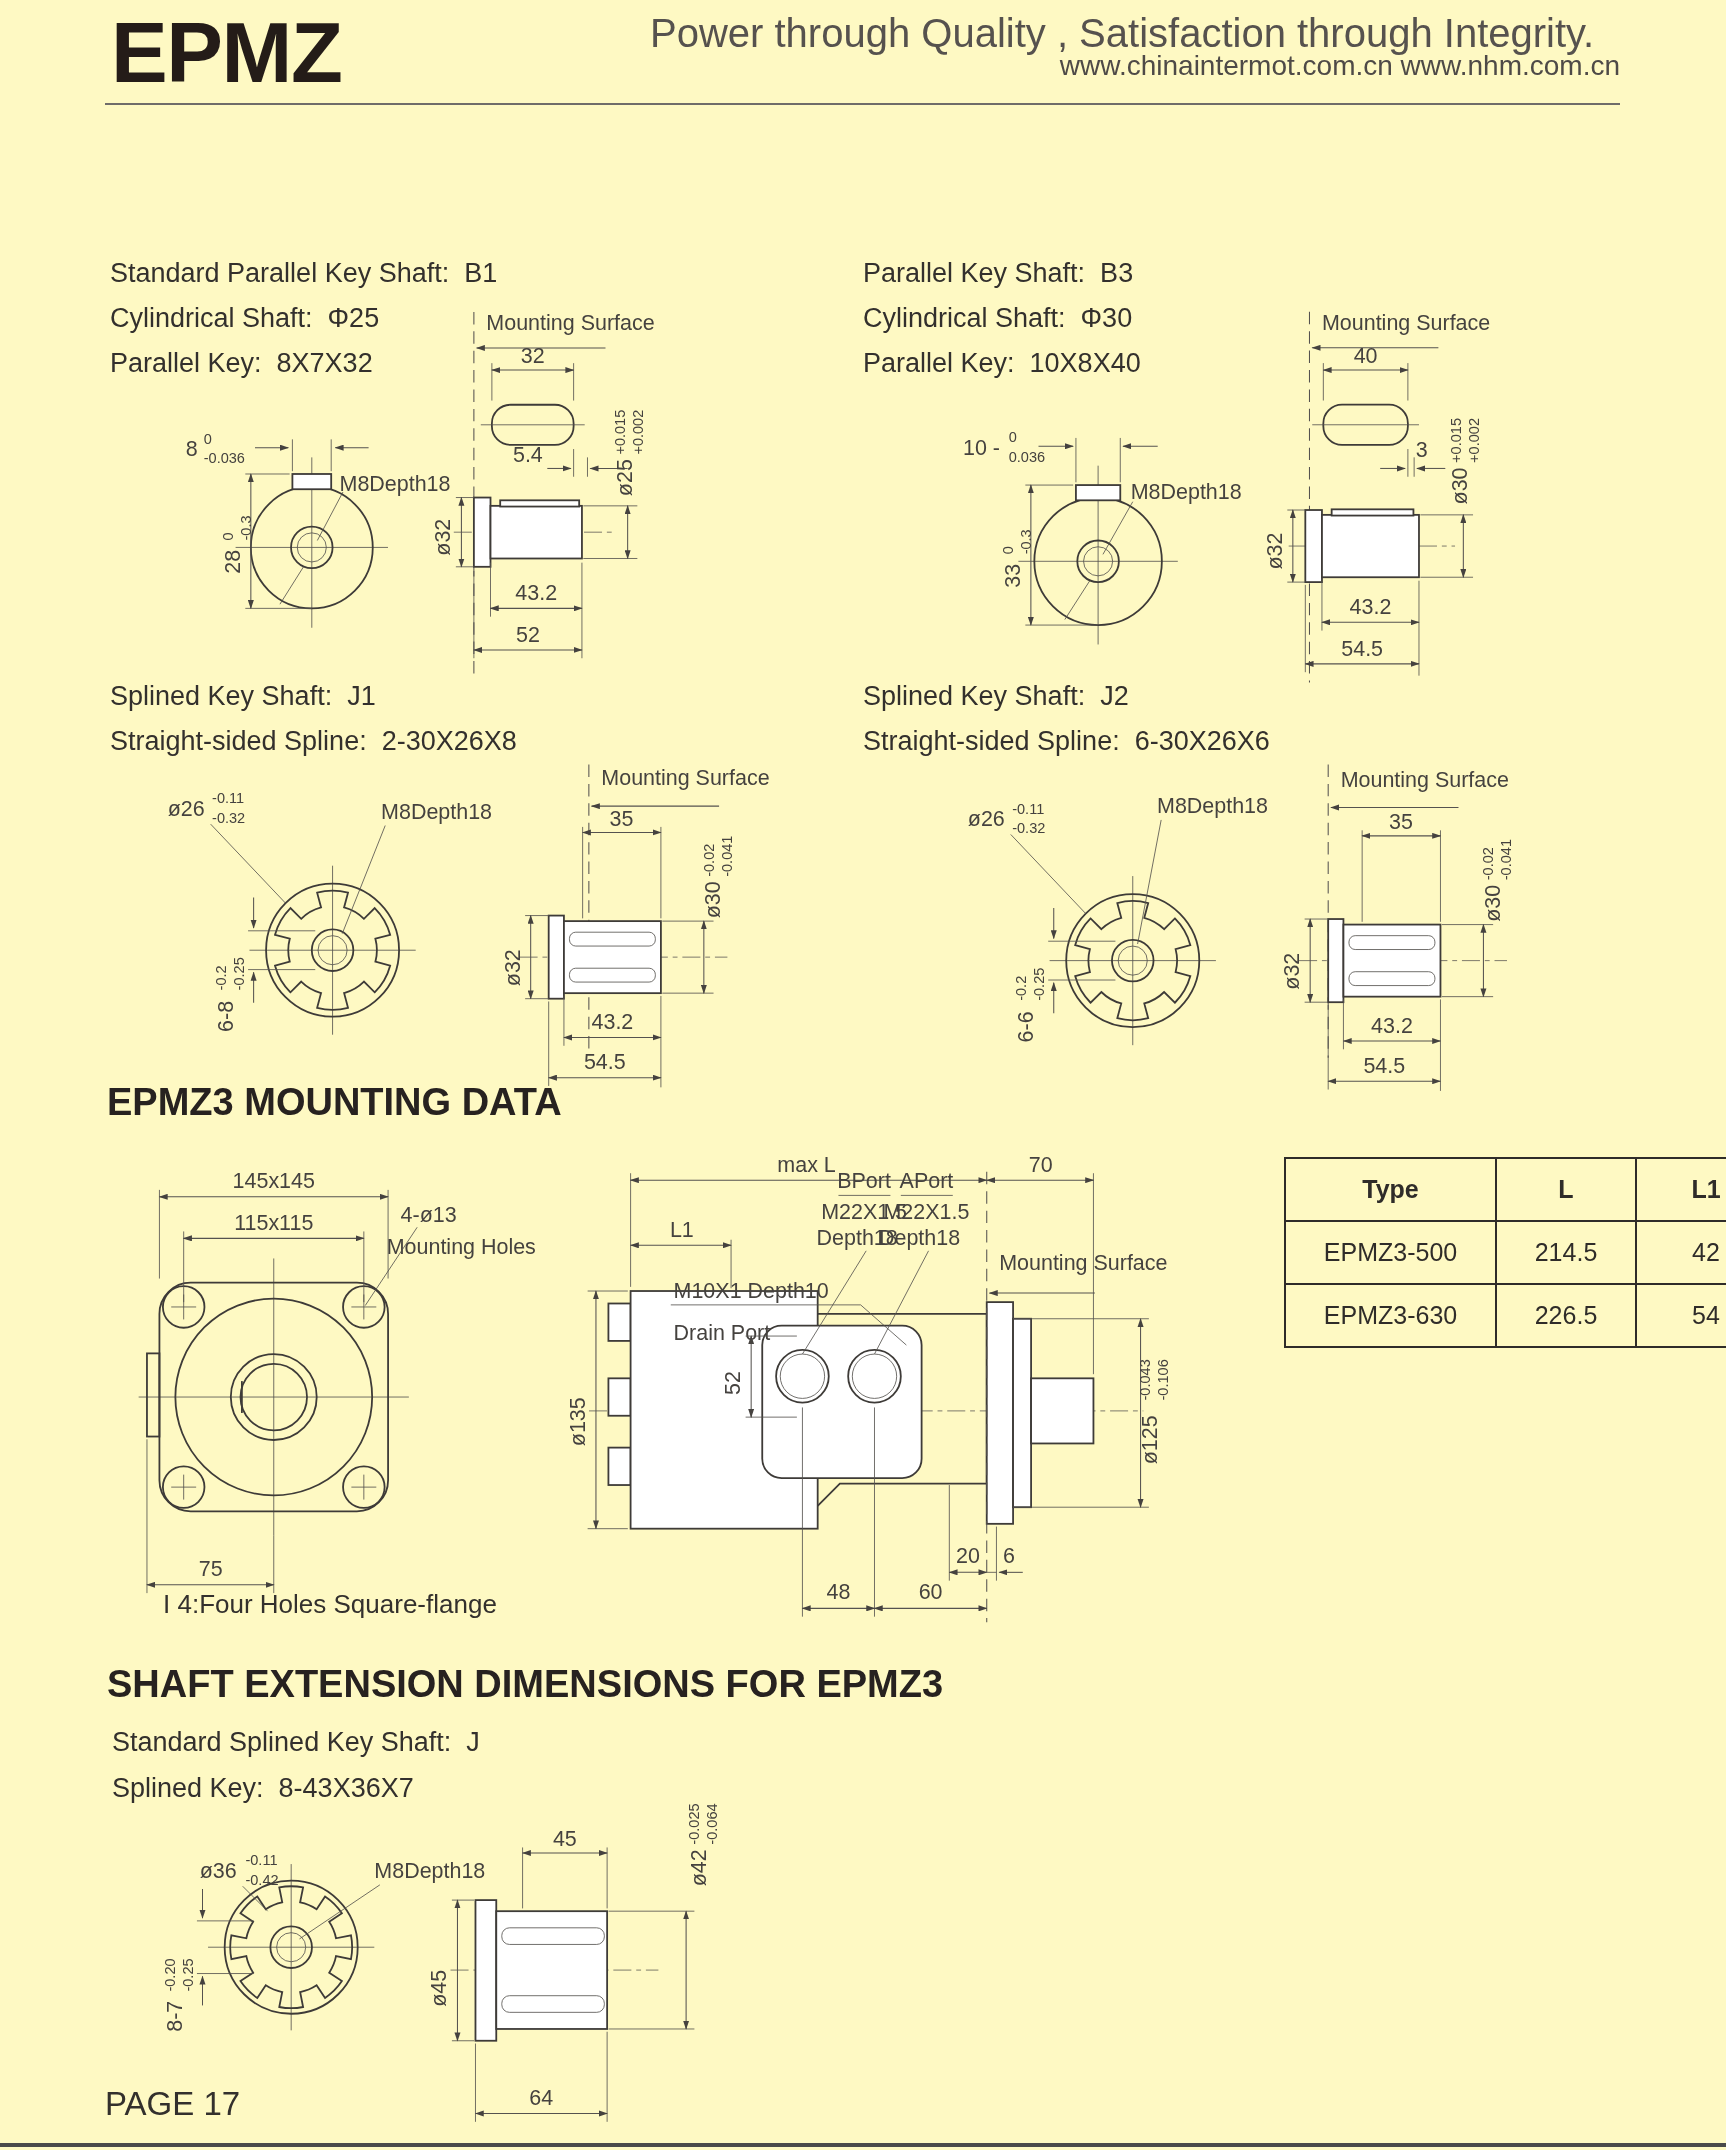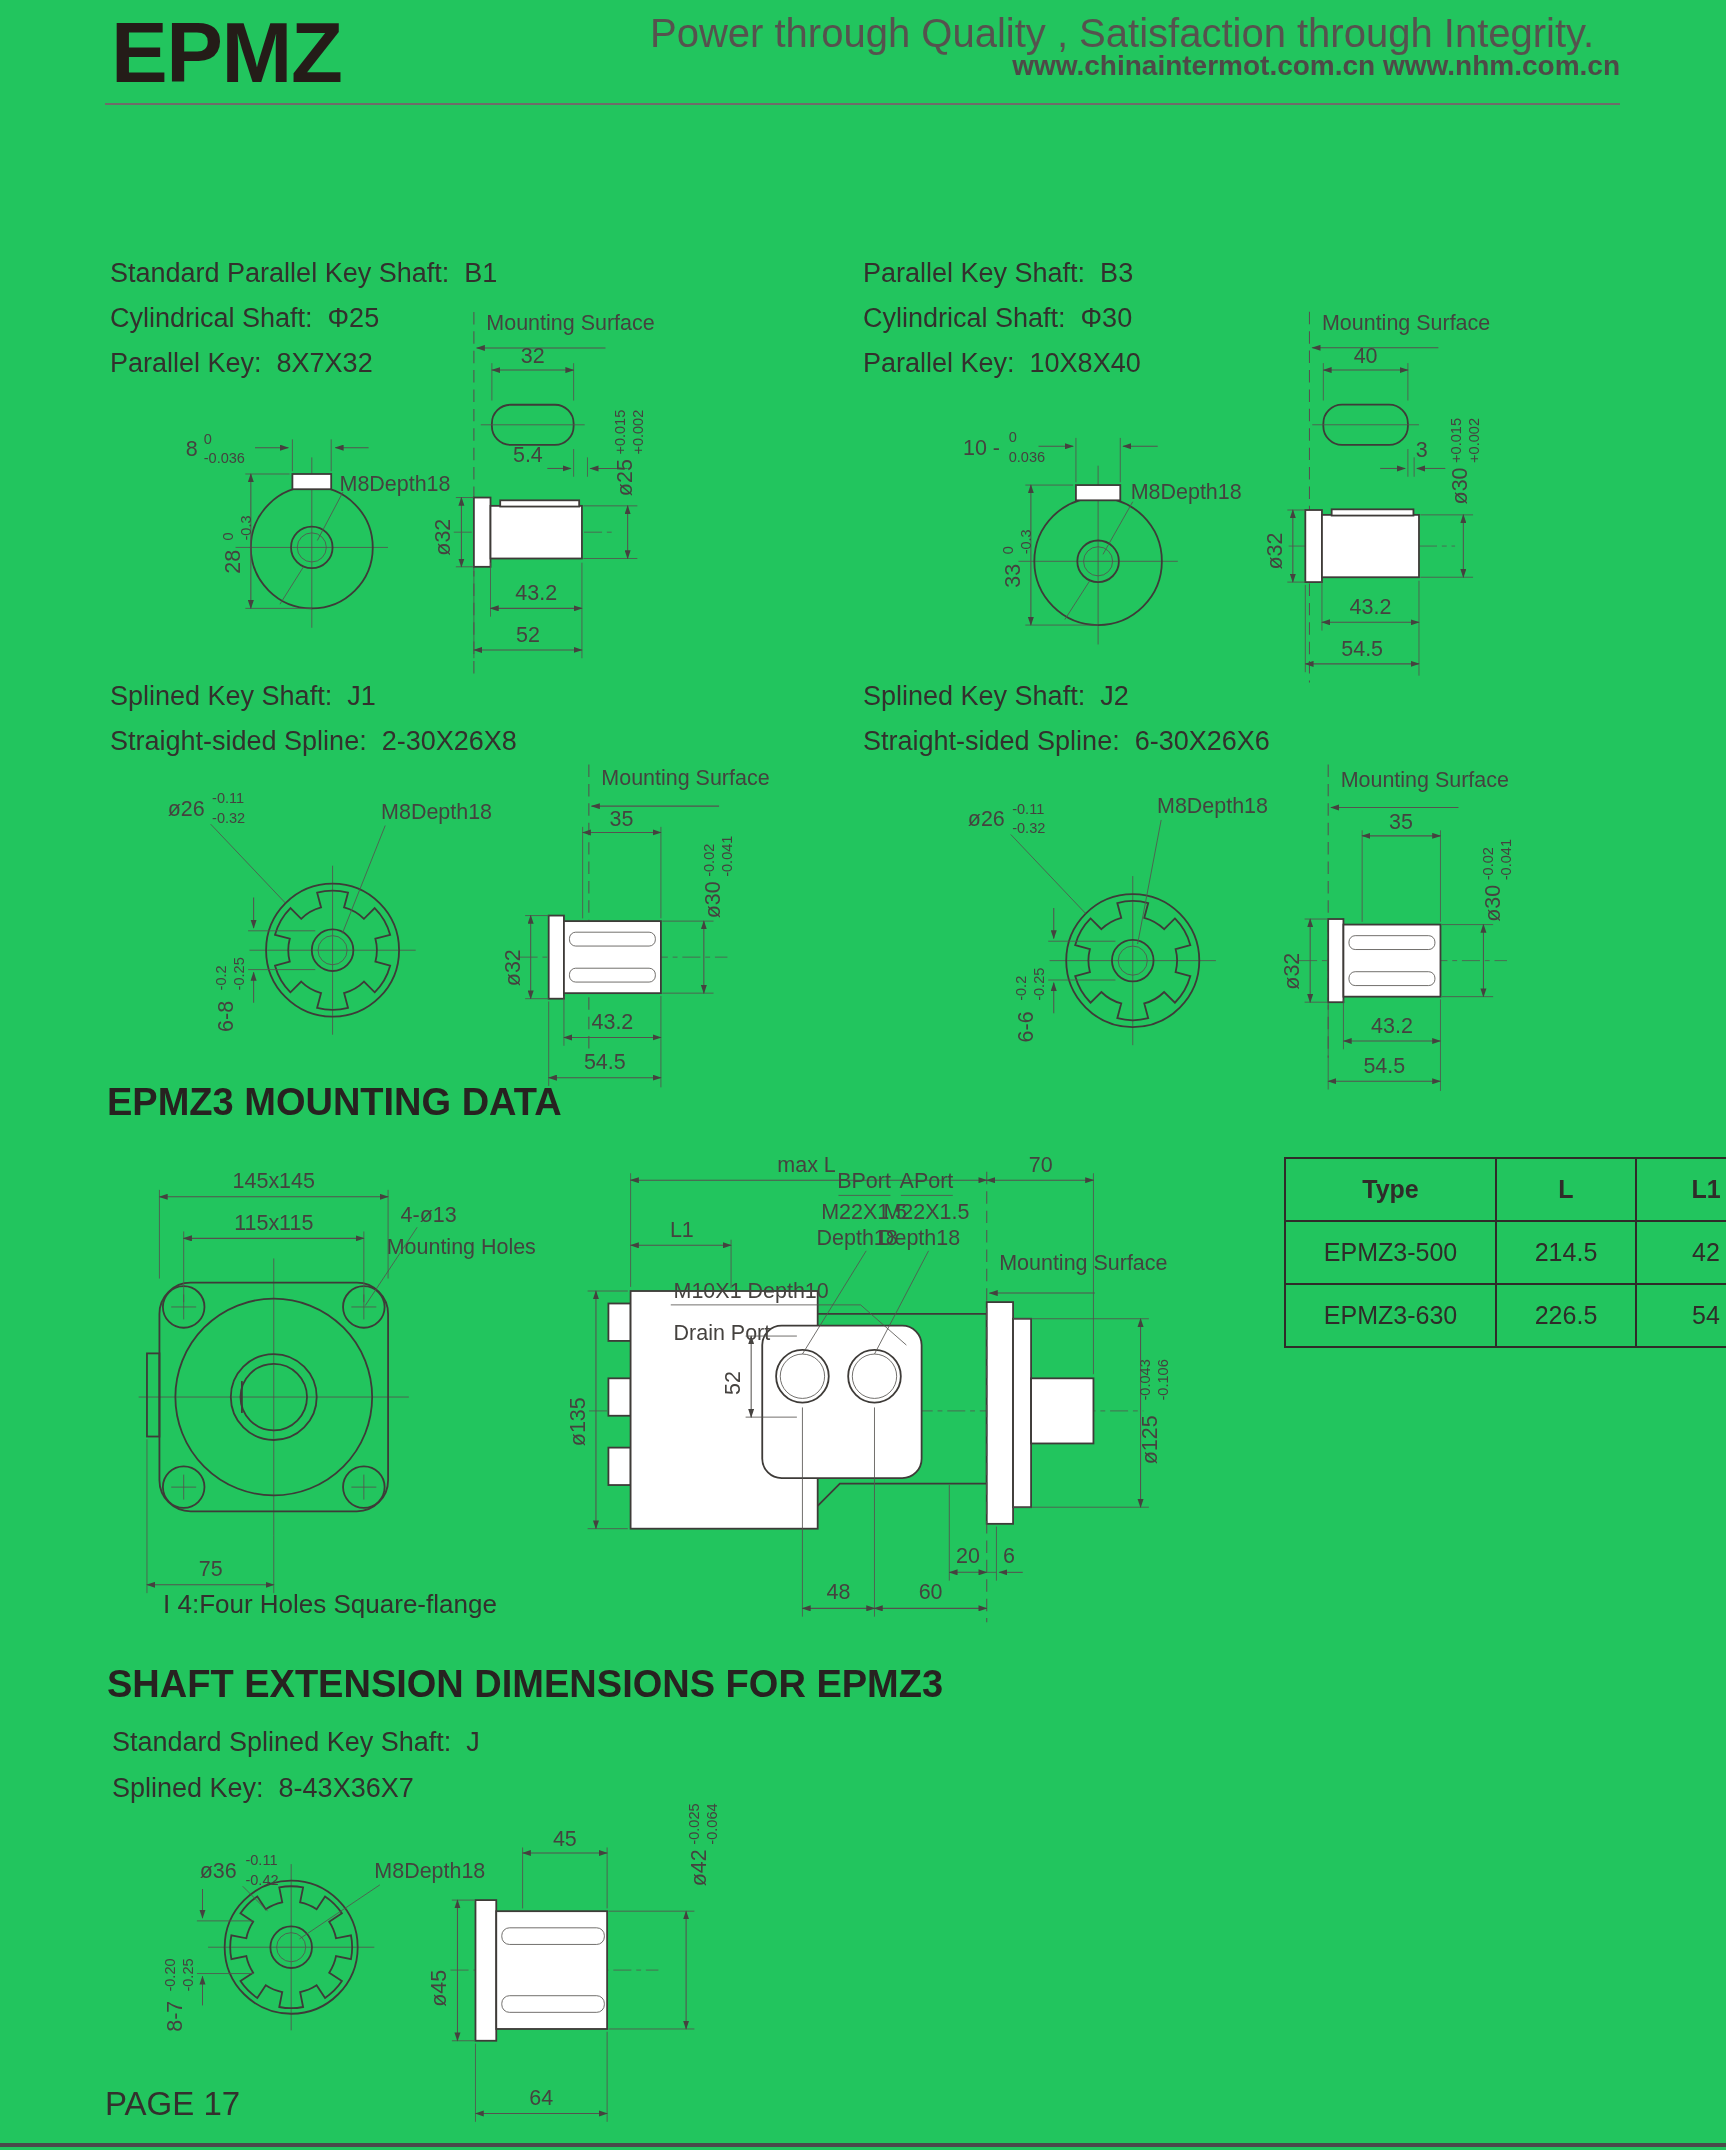--- a/index.html
+++ b/index.html
@@ -1,21 +1,21 @@
 <!DOCTYPE html>
 <html style="font-size:11px"><head>
 <meta charset="utf-8">
 <style>
   html,body{margin:0;padding:0;background:#e8e8e8;}
-  .page{position:relative;width:1727px;height:2151px;background:#22c55e;overflow:hidden;
+  .page{position:relative;width:1727px;height:2151px;background:#fef9c3;overflow:hidden;
         font-family:"Liberation Sans",sans-serif;}
   .abs{position:absolute;}
   .logo{font-size:85px;font-weight:800;color:#241c18;letter-spacing:-1.4px;}
   .tagline{font-size:40px;font-weight:400;color:#56524e;text-align:left;}
-  .urls{font-size:28px;font-weight:700;color:#4e4a47;text-align:right;}
+  .urls{font-size:28px;font-weight:400;color:#4e4a47;text-align:right;}
   .rule{background:#6f6c69;}
   .title{font-size:38px;font-weight:700;color:#272220;white-space:pre;}
   .lbl{font-size:27px;color:#33302d;white-space:pre;}
   .cap{font-size:26px;color:#33302d;white-space:pre;}
   .pg{font-size:33px;color:#33302d;}
   svg{position:absolute;overflow:visible;}
   svg text{font-family:"Liberation Sans",sans-serif;}
   .d{font-size:31px;fill:#45423f;}
   .ds{font-size:21px;fill:#45423f;}
   .mid{text-anchor:middle;}

